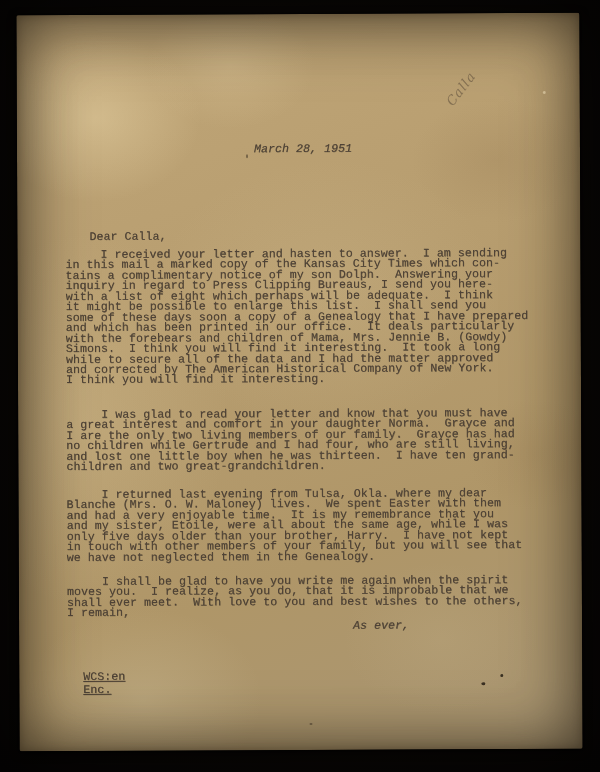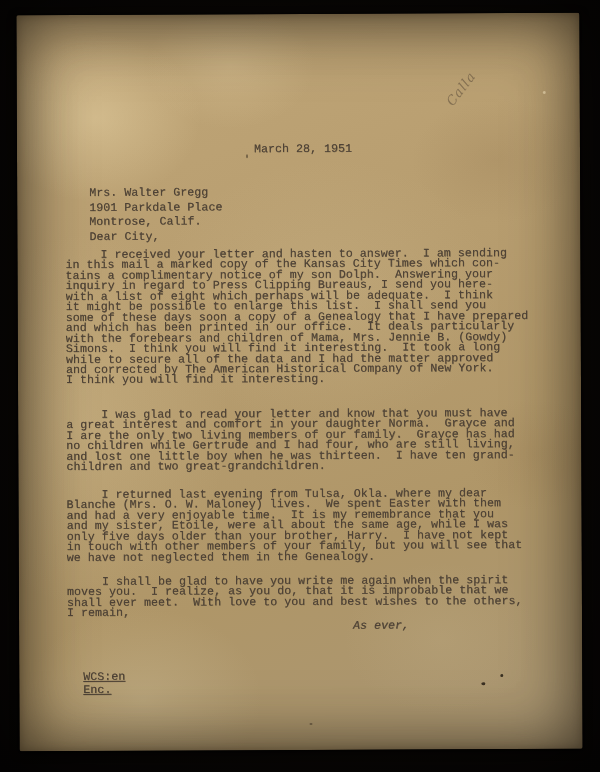--- a/index.html
+++ b/index.html
@@ -52,21 +52,21 @@
   .tw {
     position: absolute;
     font-family: "Liberation Mono", "DejaVu Sans Mono", monospace;
     font-size: 11.6px;
     line-height: 10.45px;
     white-space: pre;
     color: #4e4236;
     letter-spacing: 0.05px;
     text-shadow: 0.3px 0.3px 0.6px rgba(62,52,40,0.55);
   }
-  .date       { left: 237px; top: 130px; }
+  .date       { left: 237px; top: 130px; font-style: italic; }
   .address    { left: 72px;  top: 171px; line-height: 14.5px; }
   .salutation { left: 72px;  top: 217px; }
   .p1         { left: 48px;  top: 235px; }
   .p2         { left: 48px;  top: 395px; }
   .p3         { left: 48px;  top: 475px; }
   .p4         { left: 48px;  top: 562px; }
   .closing    { left: 334px; top: 607px; font-style: italic; }
   .refblock   { left: 64px;  top: 656px; line-height: 12.5px; text-decoration: underline; }
   .handwriting {
     position: absolute;
@@ -100,25 +100,22 @@
 </head>
 <body>
 
 <div class="photo">
   <div class="paper">
 
     <div class="handwriting">Calla</div>
 
     <div class="tw date">March 28, 1951</div>
 
-    <div class="tw address">Mrs. Walter Gregg
-1901 Parkdale Place
-Montrose, Calif.</div>
 
-    <div class="tw salutation">Dear City,</div>
+    <div class="tw salutation">Dear Calla,</div>
 
     <div class="tw para p1">     I received your letter and hasten to answer.  I am sending
 in this mail a marked copy of the Kansas City Times which con-
 tains a complimentary notice of my son Dolph.  Answering your
 inquiry in regard to Press Clipping Bureaus, I send you here-
 with a list of eight which perhaps will be adequate.  I think
 it might be possible to enlarge this list.  I shall send you
 some of these days soon a copy of a Genealogy that I have prepared
 and which has been printed in our office.  It deals particularly
 with the forebears and children of Mama, Mrs. Jennie B. (Gowdy)

